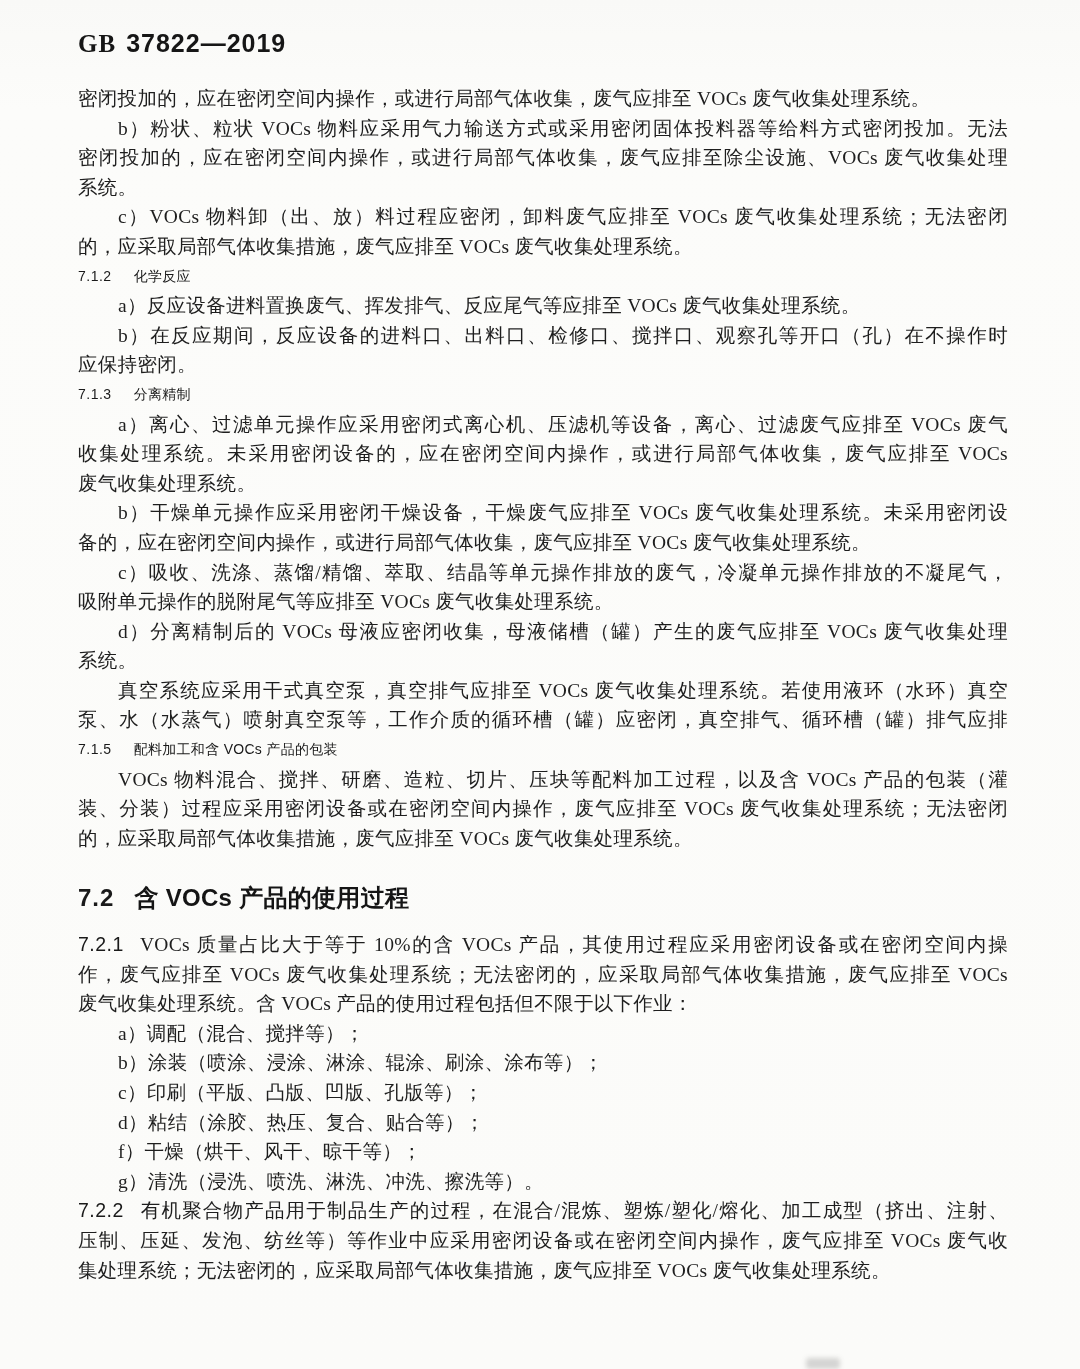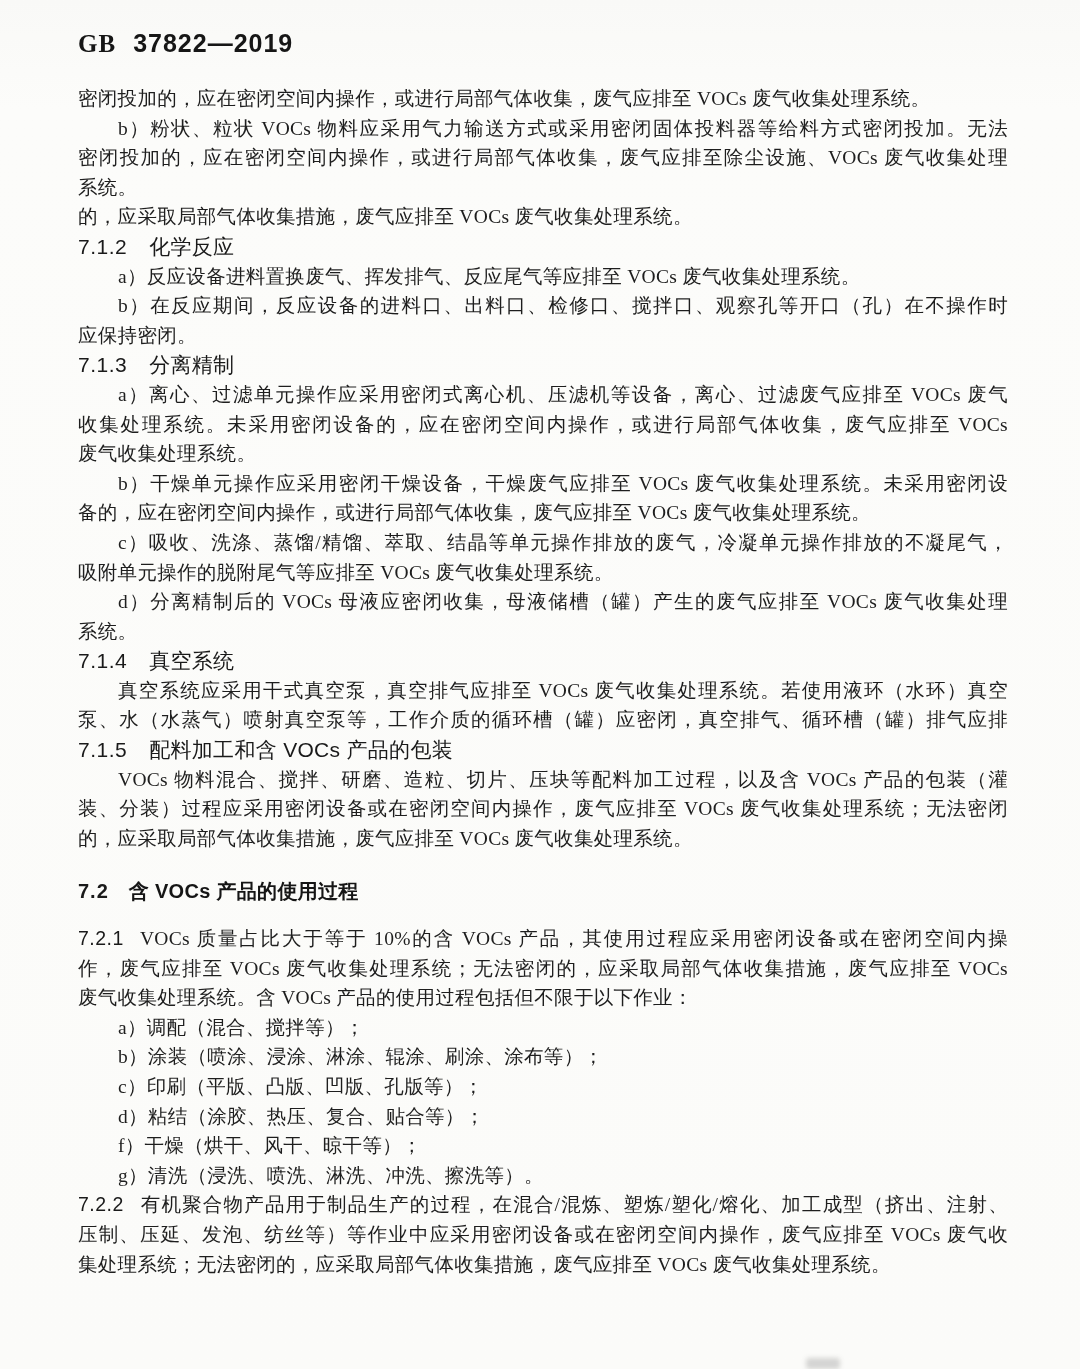--- a/index.html
+++ b/index.html
@@ -22,21 +22,21 @@
     letter-spacing:1px;
     color:#161616;
     height:34px;
     line-height:34px;
     margin-bottom:24px;
     white-space:nowrap;
   }
   .doc-header .code-prefix{
     font-family:"Liberation Serif","DejaVu Serif",serif;
     font-weight:bold;
-    margin-right:17px;
+    margin-right:10px;
   }
   .doc-header .code-number{
     font-weight:600;
   }
   .doc-body{
     width:930px;
   }
   .line{
     font-family:"Liberation Serif","DejaVu Serif",serif;
     font-size:19.5px;
@@ -51,31 +51,31 @@
     white-space:normal;
     text-align:justify;
     text-align-last:justify;
   }
   .line.indent{
     padding-left:40px;
   }
   
   .line.clause{
     font-family:"Liberation Sans","DejaVu Sans",sans-serif;
-    font-size:21px;
+    font-size:14px;
     color:#1a1a1a;
   }
   .line.clause .num{margin-right:22px;letter-spacing:0.5px;}
   
   .line.section{
     font-family:"Liberation Sans","DejaVu Sans",sans-serif;
     font-weight:bold;
-    font-size:20px;
+    font-size:24px;
     color:#151515;
-    margin-top:24px;
+    margin-top:30px;
     margin-bottom:17px;
   }
   .line.section .num{margin-right:20px;letter-spacing:1px;}
   
   .line .num{
     font-family:"Liberation Sans","DejaVu Sans",sans-serif;
     color:#1a1a1a;
   }
   .line.numpara .num{margin-right:16px;letter-spacing:0.5px;}
   
@@ -95,36 +95,36 @@
 
   <div class="doc-header">
     <span class="code-prefix">GB</span><span class="code-number">37822—2019</span>
   </div>
 
   <div class="doc-body" id="doc-body">
       <div class="line body"><span>密闭投加的，应在密闭空间内操作，或进行局部气体收集，废气应排至 VOCs 废气收集处理系统。</span></div>
       <div class="line body indent justify"><span>b）粉状、粒状 VOCs 物料应采用气力输送方式或采用密闭固体投料器等给料方式密闭投加。无法</span></div>
       <div class="line body justify"><span>密闭投加的，应在密闭空间内操作，或进行局部气体收集，废气应排至除尘设施、VOCs 废气收集处理</span></div>
       <div class="line body"><span>系统。</span></div>
+      <div class="line body indent justify"><span>c）VOCs 物料卸（出、放）料过程应密闭，卸料废气应排至 VOCs 废气收集处理系统；无法密闭</span></div>
       <div class="line body"><span>的，应采取局部气体收集措施，废气应排至 VOCs 废气收集处理系统。</span></div>
       <div class="line clause"><span class="num">7.1.2</span><span>化学反应</span></div>
       <div class="line body indent"><span>a）反应设备进料置换废气、挥发排气、反应尾气等应排至 VOCs 废气收集处理系统。</span></div>
       <div class="line body indent justify"><span>b）在反应期间，反应设备的进料口、出料口、检修口、搅拌口、观察孔等开口（孔）在不操作时</span></div>
       <div class="line body"><span>应保持密闭。</span></div>
       <div class="line clause"><span class="num">7.1.3</span><span>分离精制</span></div>
       <div class="line body indent justify"><span>a）离心、过滤单元操作应采用密闭式离心机、压滤机等设备，离心、过滤废气应排至 VOCs 废气</span></div>
       <div class="line body justify"><span>收集处理系统。未采用密闭设备的，应在密闭空间内操作，或进行局部气体收集，废气应排至 VOCs</span></div>
       <div class="line body"><span>废气收集处理系统。</span></div>
       <div class="line body indent justify"><span>b）干燥单元操作应采用密闭干燥设备，干燥废气应排至 VOCs 废气收集处理系统。未采用密闭设</span></div>
       <div class="line body"><span>备的，应在密闭空间内操作，或进行局部气体收集，废气应排至 VOCs 废气收集处理系统。</span></div>
       <div class="line body indent justify"><span>c）吸收、洗涤、蒸馏/精馏、萃取、结晶等单元操作排放的废气，冷凝单元操作排放的不凝尾气，</span></div>
       <div class="line body"><span>吸附单元操作的脱附尾气等应排至 VOCs 废气收集处理系统。</span></div>
       <div class="line body indent justify"><span>d）分离精制后的 VOCs 母液应密闭收集，母液储槽（罐）产生的废气应排至 VOCs 废气收集处理</span></div>
       <div class="line body"><span>系统。</span></div>
-      <div class="line clause"><span class="num">7.1.4</span><span>真空系统</span></div>
       <div class="line body indent justify"><span>真空系统应采用干式真空泵，真空排气应排至 VOCs 废气收集处理系统。若使用液环（水环）真空</span></div>
       <div class="line body justify"><span>泵、水（水蒸气）喷射真空泵等，工作介质的循环槽（罐）应密闭，真空排气、循环槽（罐）排气应排</span></div>
       <div class="line clause"><span class="num">7.1.5</span><span>配料加工和含 VOCs 产品的包装</span></div>
       <div class="line body indent justify"><span>VOCs 物料混合、搅拌、研磨、造粒、切片、压块等配料加工过程，以及含 VOCs 产品的包装（灌</span></div>
       <div class="line body justify"><span>装、分装）过程应采用密闭设备或在密闭空间内操作，废气应排至 VOCs 废气收集处理系统；无法密闭</span></div>
       <div class="line body"><span>的，应采取局部气体收集措施，废气应排至 VOCs 废气收集处理系统。</span></div>
       <div class="line section"><span class="num">7.2</span><span>含 VOCs 产品的使用过程</span></div>
       <div class="line numpara justify"><span class="num">7.2.1</span><span>VOCs 质量占比大于等于 10%的含 VOCs 产品，其使用过程应采用密闭设备或在密闭空间内操</span></div>
       <div class="line body justify"><span>作，废气应排至 VOCs 废气收集处理系统；无法密闭的，应采取局部气体收集措施，废气应排至 VOCs</span></div>
       <div class="line body"><span>废气收集处理系统。含 VOCs 产品的使用过程包括但不限于以下作业：</span></div>

